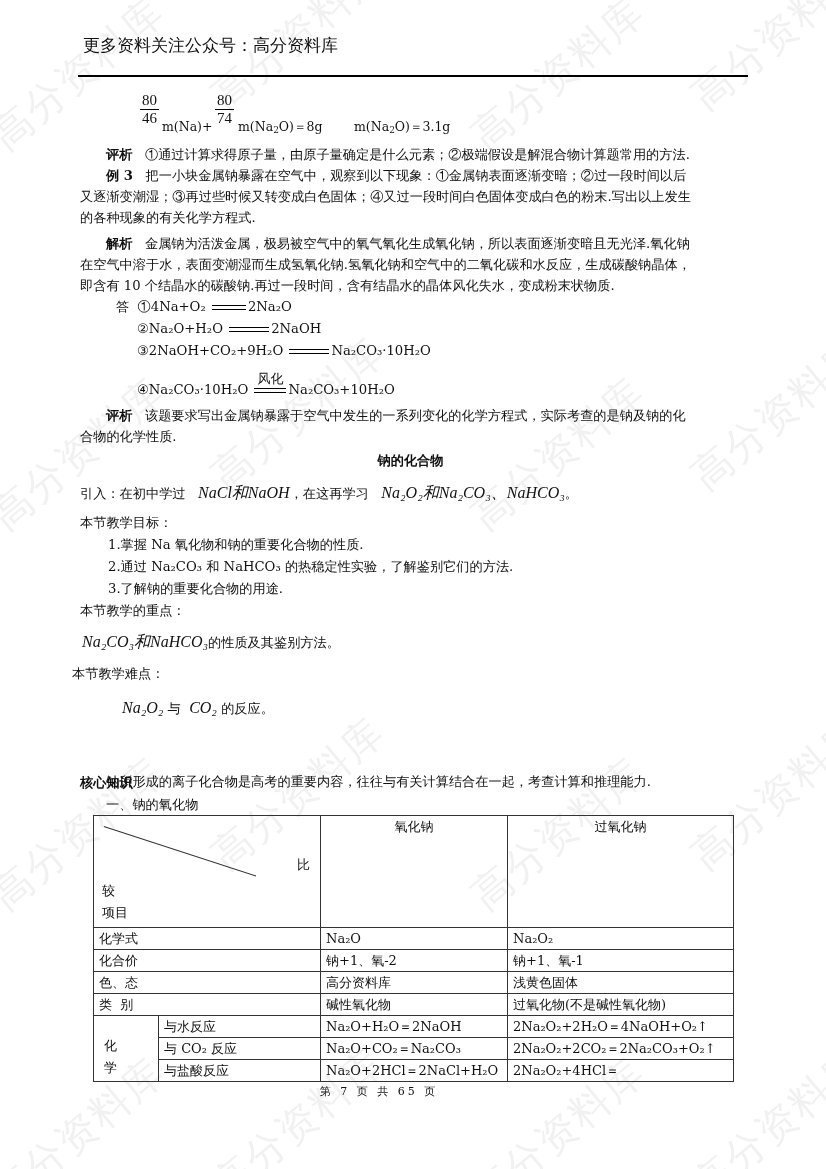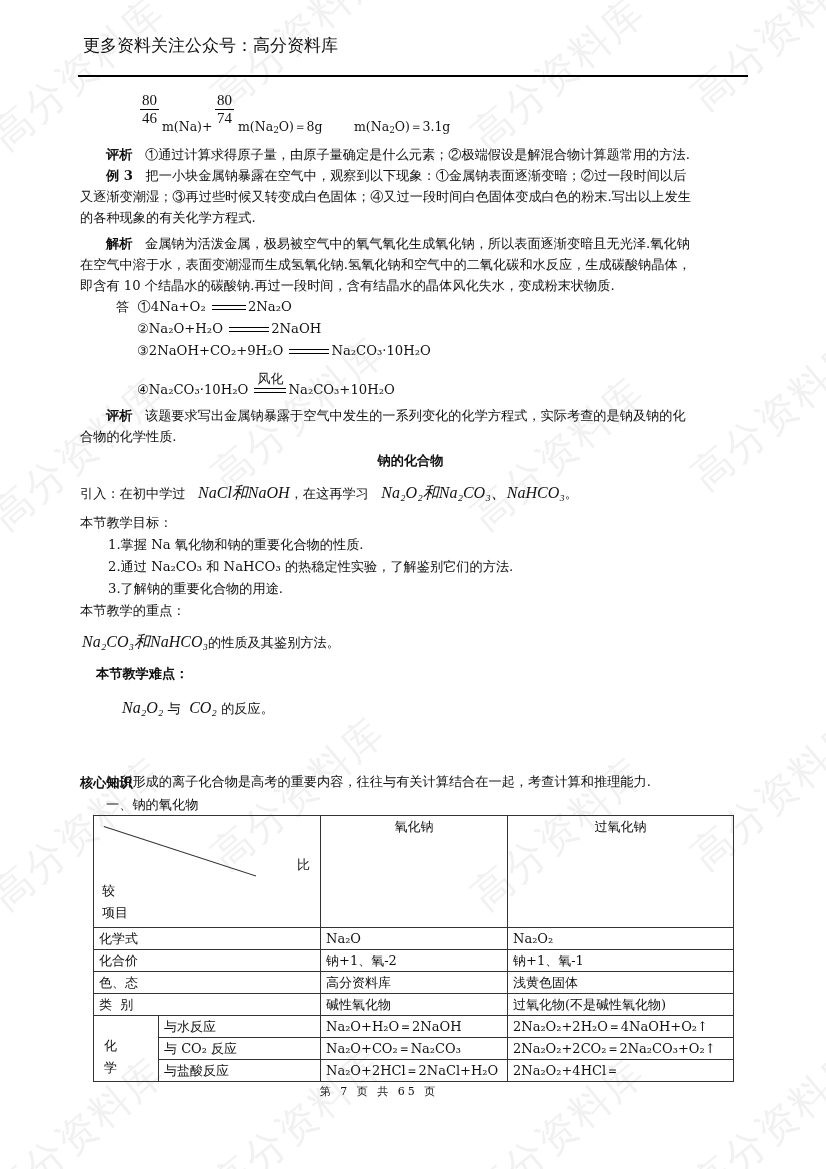--- a/index.html
+++ b/index.html
@@ -127,21 +127,21 @@
   <div class="abs t" style="left:80px;top:513px;">本节教学目标：</div>
   <div class="abs t" style="left:108px;top:535px;">1.掌握 Na 氧化物和钠的重要化合物的性质.</div>
   <div class="abs t" style="left:108px;top:557px;">2.通过 Na₂CO₃ 和 NaHCO₃ 的热稳定性实验，了解鉴别它们的方法.</div>
   <div class="abs t" style="left:108px;top:579px;">3.了解钠的重要化合物的用途.</div>
 
   <div class="abs t" style="left:80px;top:601px;">本节教学的重点：</div>
   <div class="abs t" style="left:82px;top:632px;">
     <span class="italic-math">Na₂CO₃和NaHCO₃</span><span>的性质及其鉴别方法。</span>
   </div>
 
-  <div class="abs t" style="left:96px;top:664px;font-weight:bold;">本节教学难点：</div>
+  <div class="abs t" style="left:72px;top:664px;">本节教学难点：</div>
   <div class="abs t" style="left:82px;top:698px;margin-left:40px;">
     <span class="italic-math">Na₂O₂</span>&nbsp;<span>与</span>&nbsp;&nbsp;<span class="italic-math">CO₂</span>&nbsp;<span>的反应。</span>
   </div>
 
   <div class="abs t" style="left:106px;top:752px;margin-top:20px;">钠所形成的离子化合物是高考的重要内容，往往与有关计算结合在一起，考查计算和推理能力.</div>
   <div class="abs t bold" style="left:80px;top:773px;">核心知识</div>
   <div class="abs t" style="left:106px;top:795px;">一、钠的氧化物</div>
 
   <table class="cmp">
     <colgroup>

